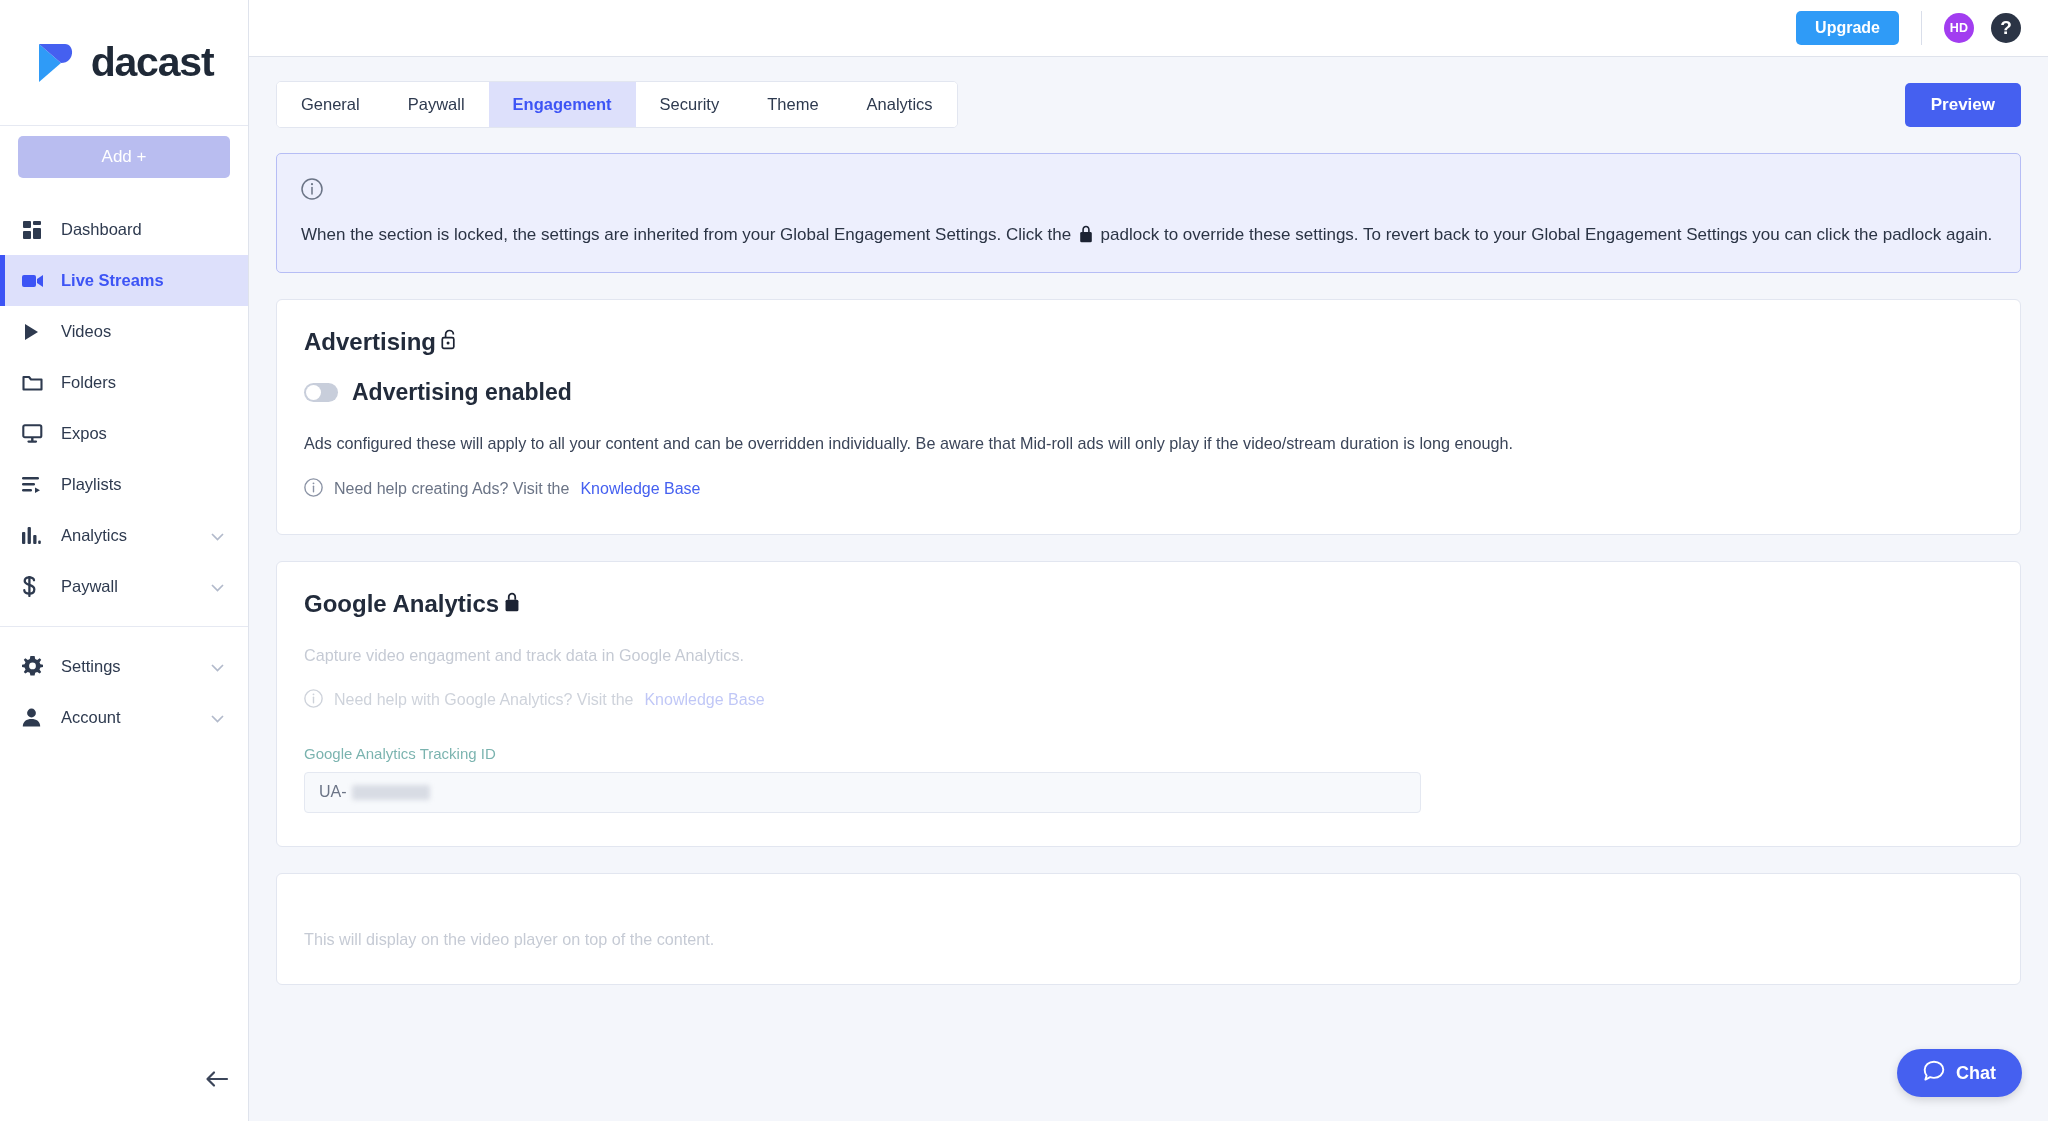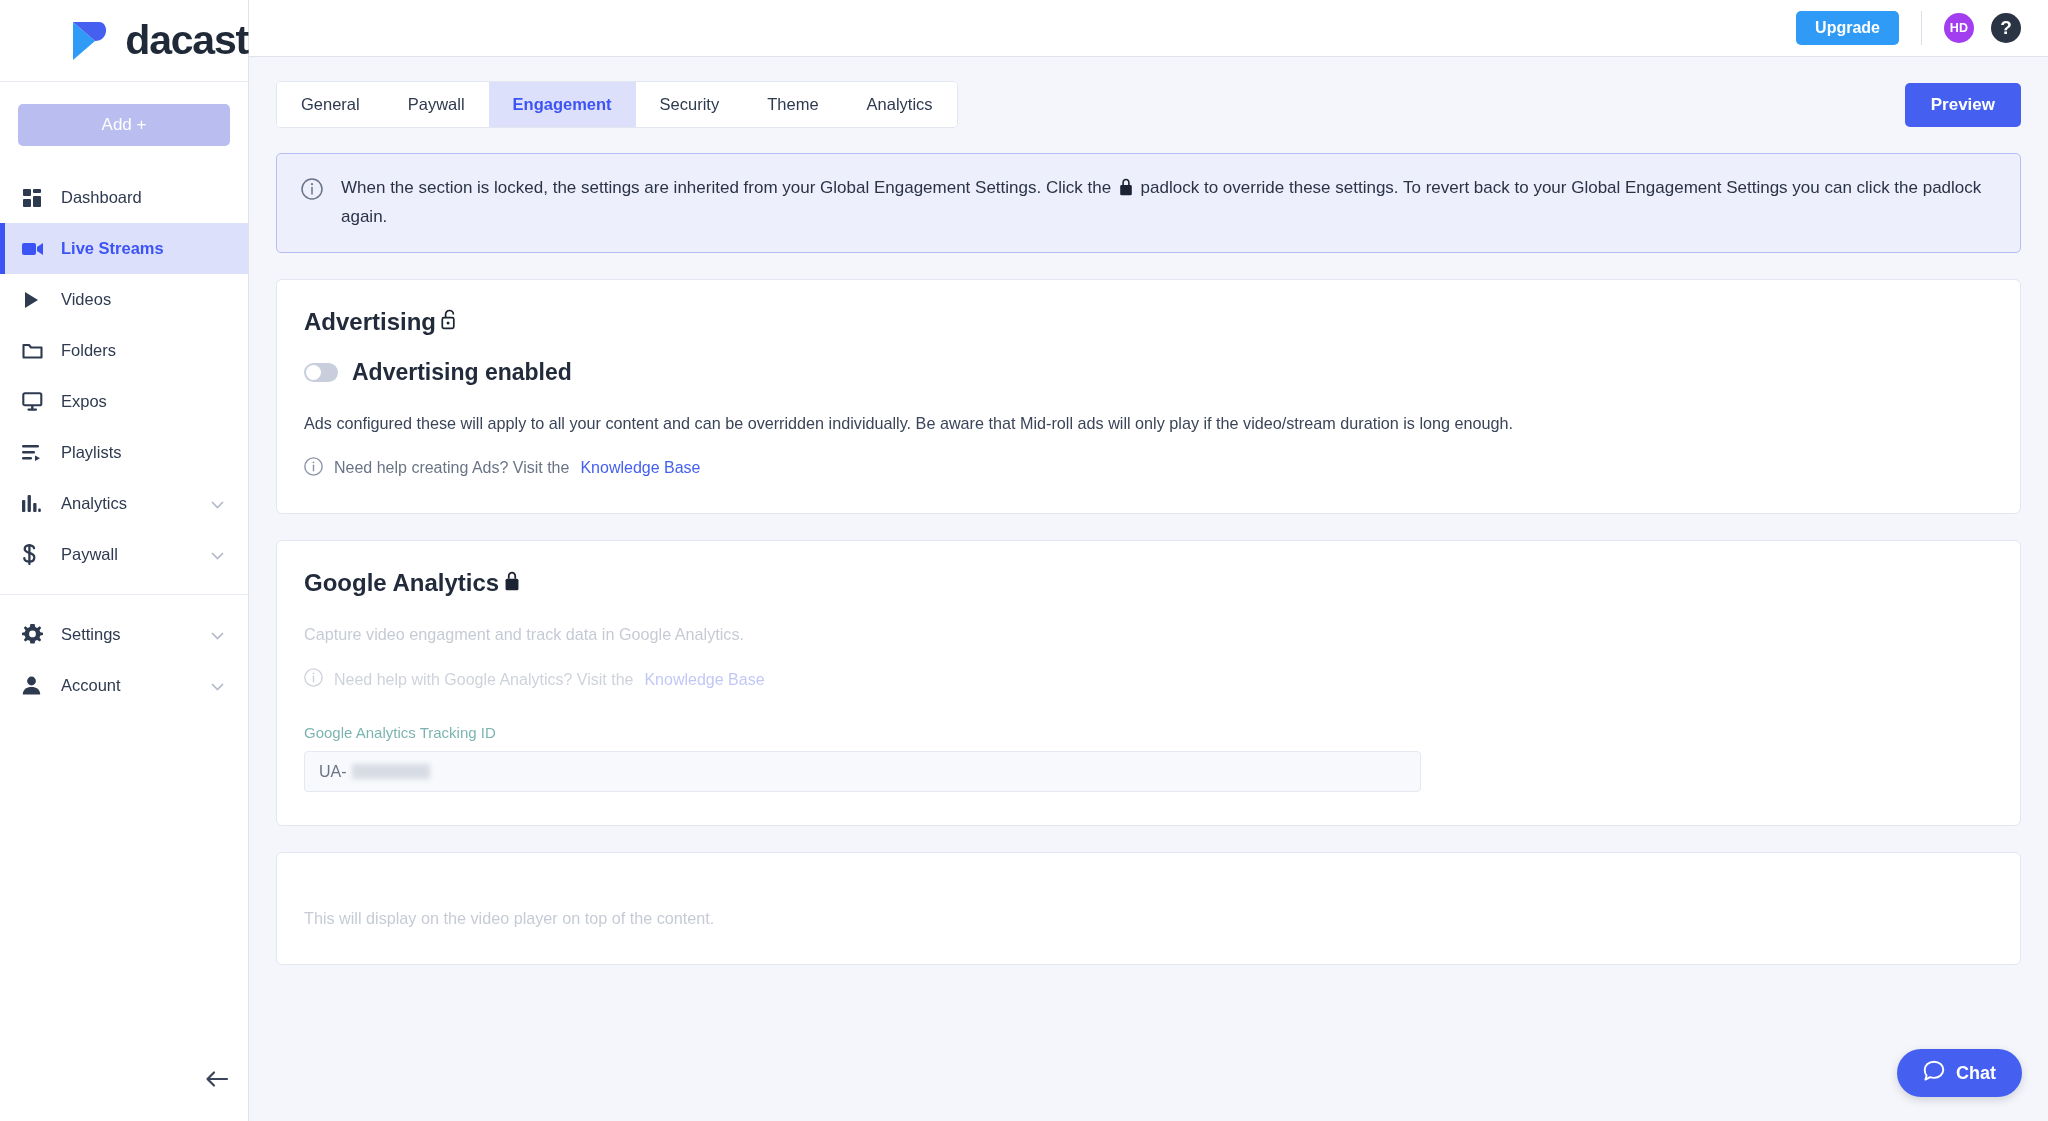--- a/index.html
+++ b/index.html
@@ -13,31 +13,31 @@
 
   
   .sidebar {
     width: 249px; min-width: 249px; height: 1121px;
     background: #ffffff;
     border-right: 1px solid #dfe3ec;
     display: flex; flex-direction: column;
     position: relative;
   }
   .logo-area {
-    height: 82px; display: flex; align-items: center;
-    justify-content: flex-end; gap: 10px;
+    height: 126px; display: flex; align-items: center;
+    justify-content: center; gap: 10px;
     border-bottom: 1px solid #e6e9f2;
   }
   .logo-mark { width: 46px; height: 44px; display:block; }
   .logo-text {
     font-size: 41px; font-weight: 700; color: #1f2937;
     letter-spacing: -1.2px;
   }
   .add-btn {
-    margin: 22px 18px 0 18px; height: 42px;
+    margin: 10px 18px 0 18px; height: 42px;
     background: #b9bdf0; color: #ffffff;
     border: none; border-radius: 5px;
     font-size: 17px; font-family: inherit; font-weight: 400;
     cursor: pointer;
     display: flex; align-items: center; justify-content: center;
   }
   .nav { margin-top: 26px; }
   .nav-group + .nav-group { border-top: 1px solid #e6e9f2; padding-top: 14px; margin-top: 14px; }
   .nav-item {
     height: 51px; display: flex; align-items: center;
@@ -106,20 +106,21 @@
   .preview-btn {
     background: #4560f0; color: #fff; border: none; border-radius: 5px;
     height: 44px; padding: 0 26px; font-size: 17px; font-weight: 700;
     font-family: inherit; cursor: pointer;
   }
 
   .banner {
     margin-top: 25px; background: #edeffd; border: 1px solid #b6bdf5;
     border-radius: 5px; display: flex; gap: 18px;
     padding: 21px 24px 21px 24px;
+    flex-direction: column;
   }
   .banner .info-ico { min-width: 22px; margin-top: 3px; }
   .banner-text { font-size: 17px; line-height: 1.55; color: #2b3445; }
   .inline-lock { display: inline-block; vertical-align: -3px; margin: 0 3px; }
 
   .card {
     background: #fff; border: 1px solid #e2e6f0; border-radius: 6px;
     margin-top: 26px; padding: 28px 27px 33px 27px;
   }
   .card-title {

